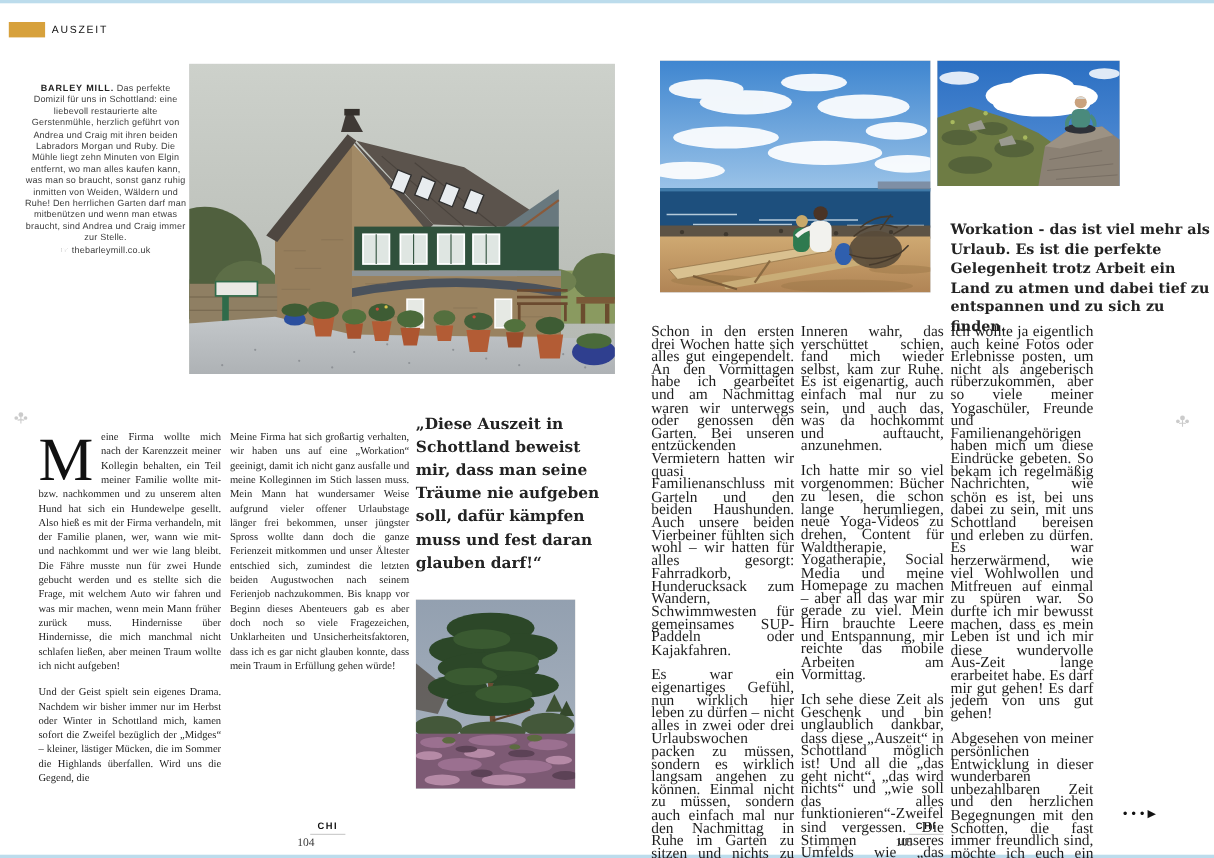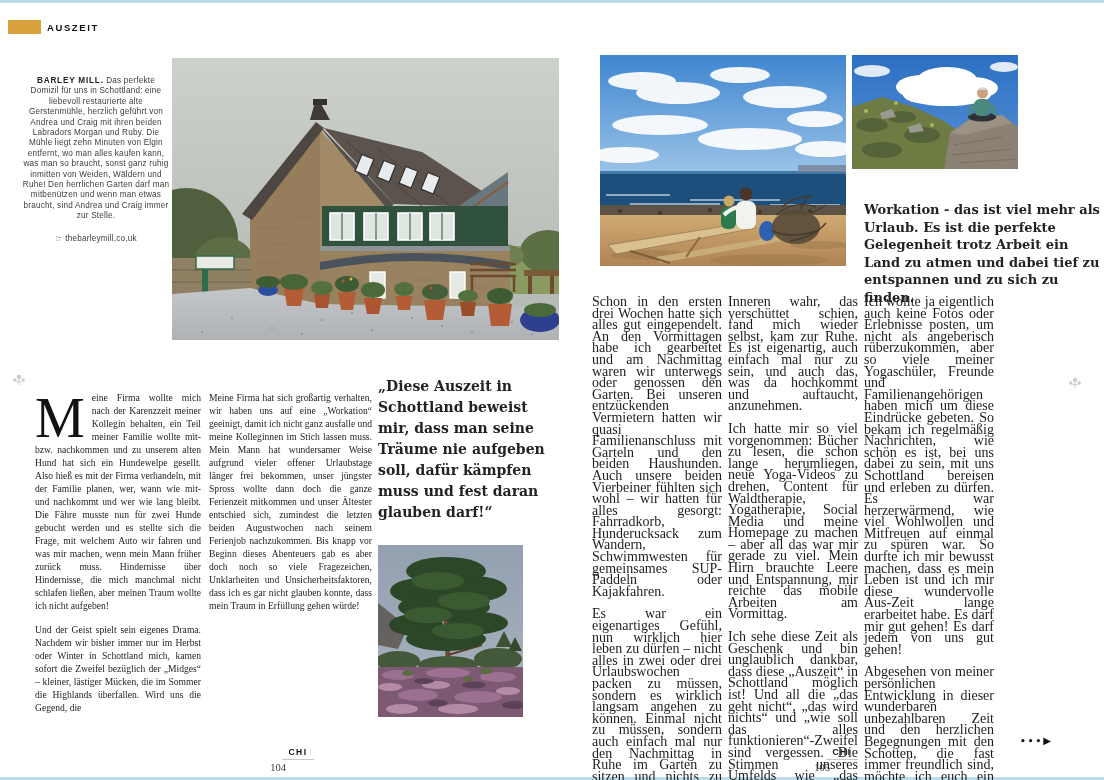--- a/index.html
+++ b/index.html
@@ -4,28 +4,28 @@
 <style>
   html,body{margin:0;padding:0;background:#e8e8e8;}
   .spread{position:relative;width:1104px;height:780px;background:#ffffff;overflow:hidden;
           font-family:"Liberation Serif",serif;color:#1d1d1d;}
   .edge{position:absolute;left:0;right:0;height:3px;background:#bcdcec;}
   .edge.top{top:0;} .edge.bottom{bottom:0;}
 
   
   .kicker-tab{position:absolute;left:8px;top:20px;width:33px;height:14px;background:#d7a13c;}
   .kicker-label{position:absolute;left:47px;top:22px;font-family:"Liberation Sans",sans-serif;
-                font-weight:bold;font-size:9.5px;letter-spacing:1.6px;color:#111;}
+                font-weight:normal;font-size:9.5px;letter-spacing:1.6px;color:#111;}
 
   
   .sidebar{position:absolute;left:22px;top:76px;width:148px;text-align:center;
            font-family:"Liberation Sans",sans-serif;font-size:8.2px;line-height:10.4px;
            color:#3c3c3c;letter-spacing:.2px;}
   .sidebar .lead{font-weight:bold;letter-spacing:.8px;color:#222;}
-  .sidebar .linkline{margin-top:12px;}
+  .sidebar .linkline{margin-top:1px;}
 
   
   .photo{position:absolute;overflow:hidden;background:#ccc;}
   .photo svg{display:block;width:100%;height:100%;}
   #photo-mill{left:172px;top:58px;width:387px;height:282px;}
   #photo-beach{left:600px;top:55px;width:246px;height:211px;}
   #photo-rock{left:852px;top:55px;width:166px;height:114px;}
   #photo-tree{left:378px;top:545px;width:145px;height:172px;}
 
   

